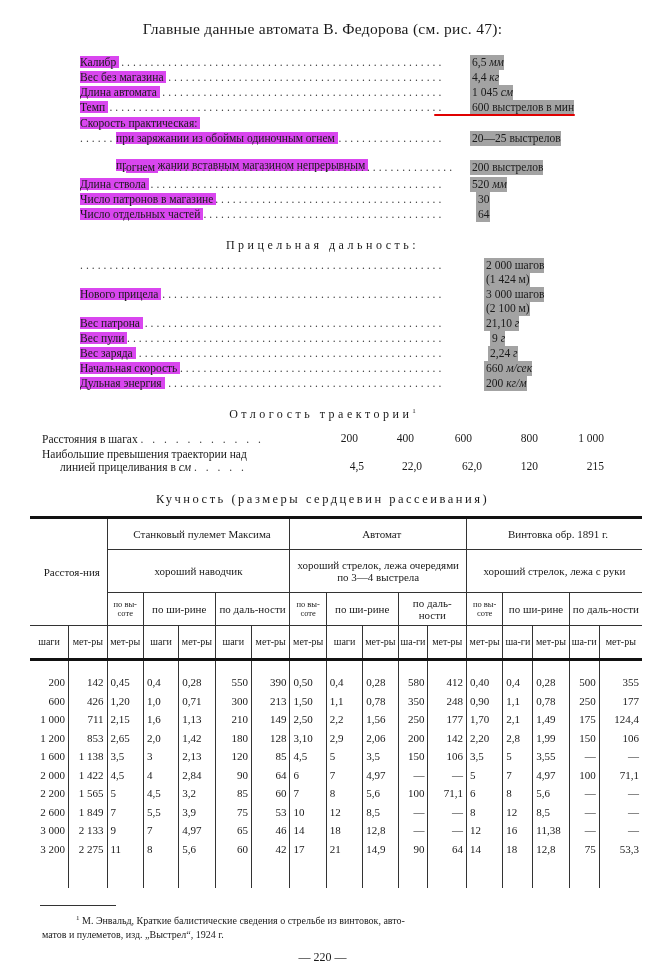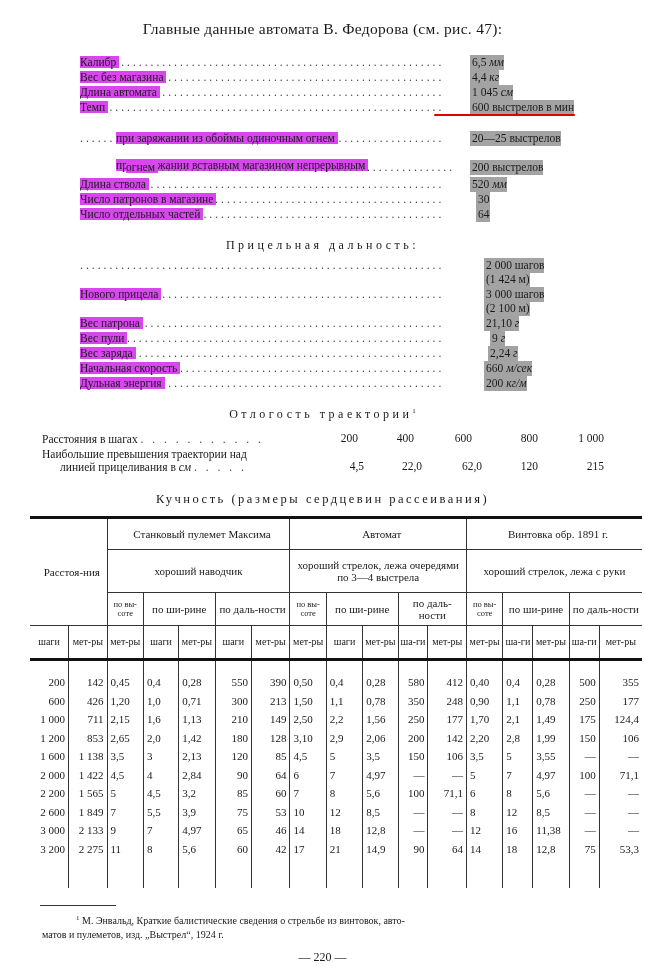--- a/index.html
+++ b/index.html
@@ -55,20 +55,23 @@
     <span class="dots">..............................................................</span>
     <span class="lbl"><span>Длина автомата</span></span>
     <span class="val"><span>1 045</span> <span class="it">см</span></span>
   </div>
   <div class="spec" style="top:100px">
     <span class="dots">..............................................................</span>
     <span class="lbl"><span>Темп</span></span>
     <span class="val"><span>600 выстрелов в мин</span></span>
   </div>
   <div class="underline-red" style="background: rgb(224, 0, 0);"></div>
+  <div class="spec" style="top:116px">
+    <span class="lbl"><span>Скорость практическая:</span></span>
+  </div>
   <div class="spec indent" style="top:131px">
     <span class="dots">..............................................................</span>
     <span class="lbl"><span>при заряжании из обоймы одиночным огнем</span></span>
     <span class="val"><span>20—25 выстрелов</span></span>
   </div>
   <div class="spec indent" style="top:158px">
     <span class="lbl"><span>при заряжании вставным магазином непрерывным</span></span>
   </div>
   <div class="spec" style="top:160px">
     <span class="dots" style="left:46px">..............................................................</span>

